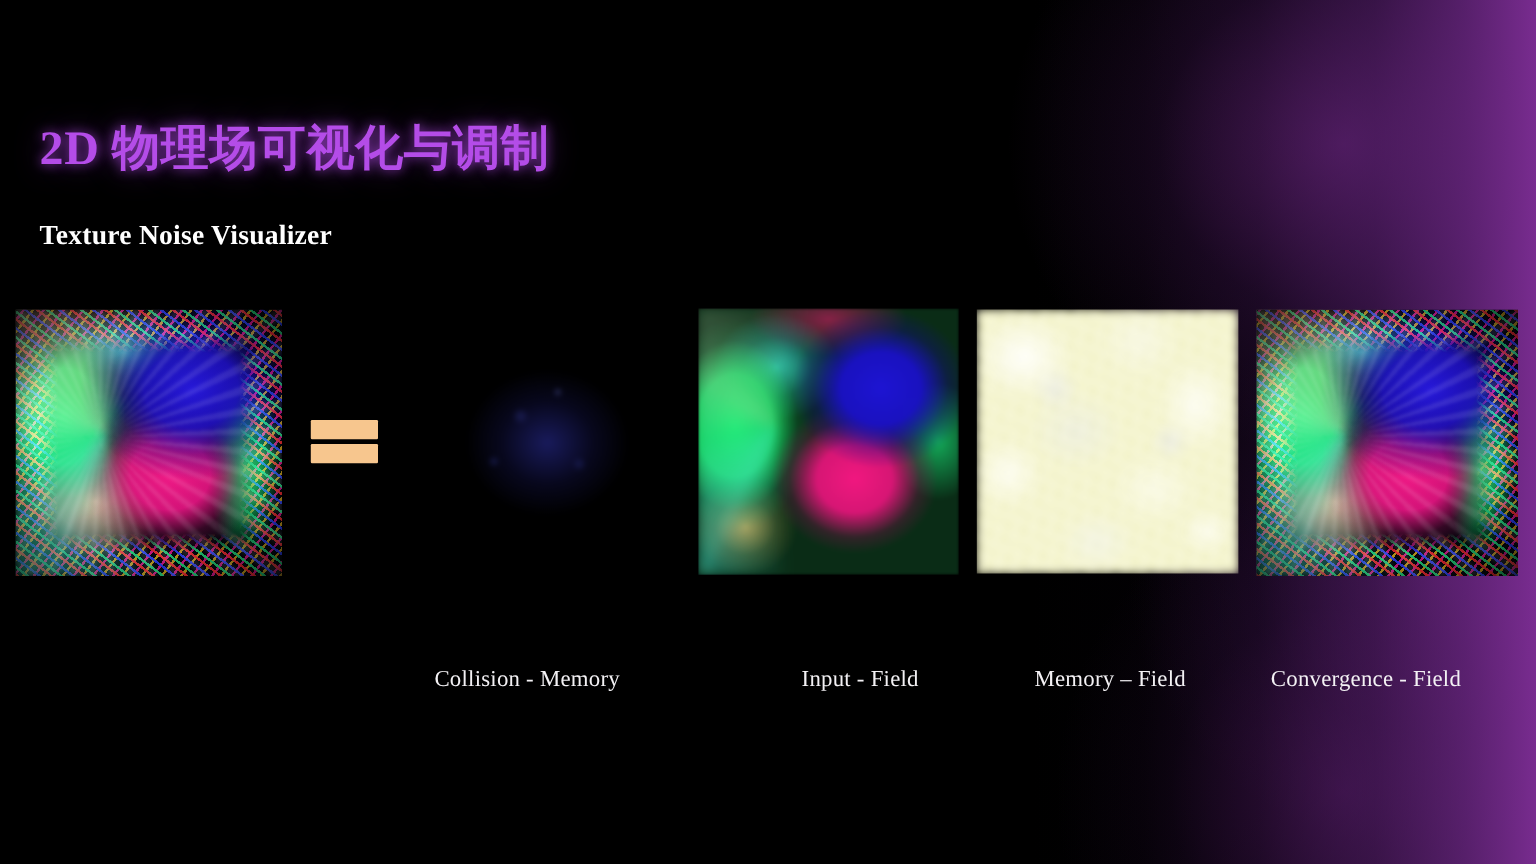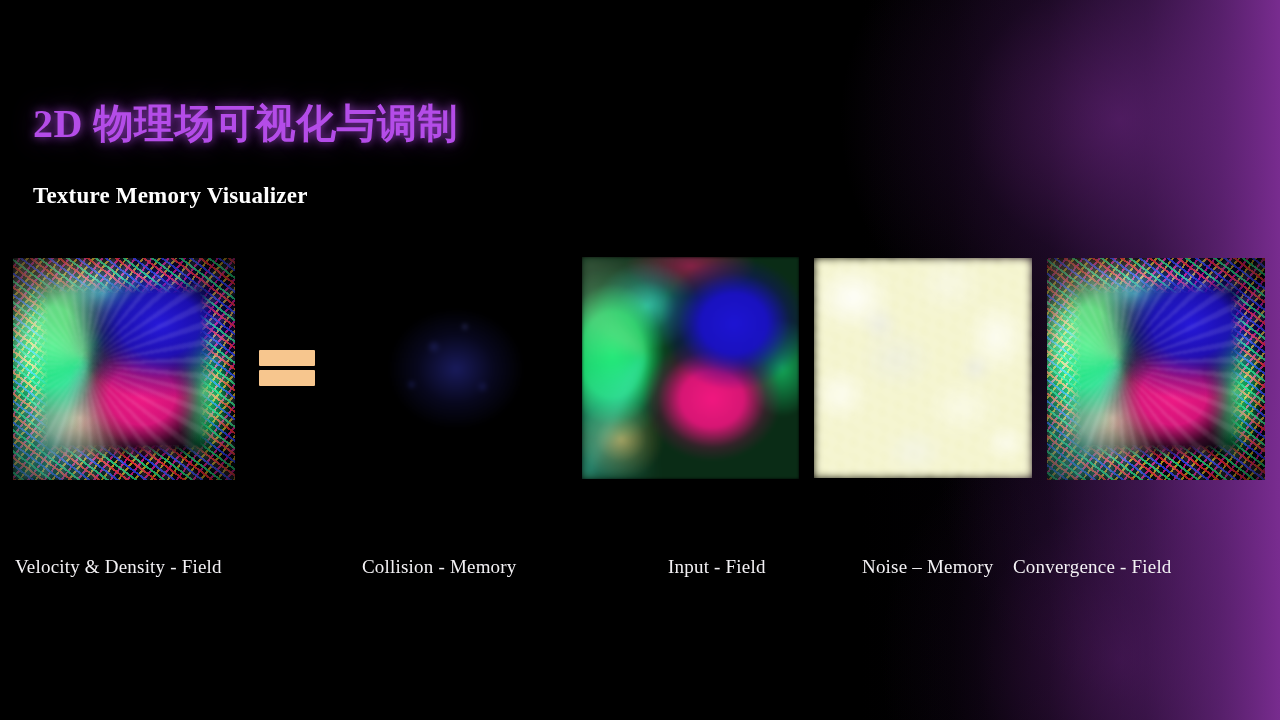--- a/index.html
+++ b/index.html
@@ -242,21 +242,21 @@
 <body>
 
 <div id="slide">
 
   <div class="bg-glow-topright"></div>
   <div class="bg-glow-midright"></div>
   <div class="bg-glow-bottomright"></div>
   <div class="bg-glow-right"></div>
 
   <div class="title">2D 物理场可视化与调制</div>
-  <div class="subtitle">Texture Memory Visualizer</div>
+  <div class="subtitle">Texture Noise Visualizer</div>
 
   <div class="panel" style="left:13px; top:258px; width:222px; height:222px;">
     <div class="panel-inner">
       <div class="fluid-base"></div>
       <div class="fluid-swirl"></div>
       <div class="fluid-swirl2"></div>
       <div class="fluid-noise-border"></div>
       <div class="fluid-vignette"></div>
     </div>
   </div>
@@ -289,19 +289,18 @@
   <div class="panel" style="left:1047px; top:258px; width:218px; height:222px;">
     <div class="panel-inner">
       <div class="fluid-base"></div>
       <div class="fluid-swirl"></div>
       <div class="fluid-swirl2"></div>
       <div class="fluid-noise-border"></div>
       <div class="fluid-vignette"></div>
     </div>
   </div>
 
-  <div class="caption" style="left:15px;">Velocity &amp; Density - Field</div>
   <div class="caption" style="left:362px;">Collision - Memory</div>
   <div class="caption" style="left:668px;">Input - Field</div>
-  <div class="caption" style="left:862px;">Noise – Memory</div>
-  <div class="caption" style="left:1013px;">Convergence - Field</div>
+  <div class="caption" style="left:862px;">Memory – Field</div>
+  <div class="caption" style="left:1059px;">Convergence - Field</div>
 
 </div>
 
 </body></html>

